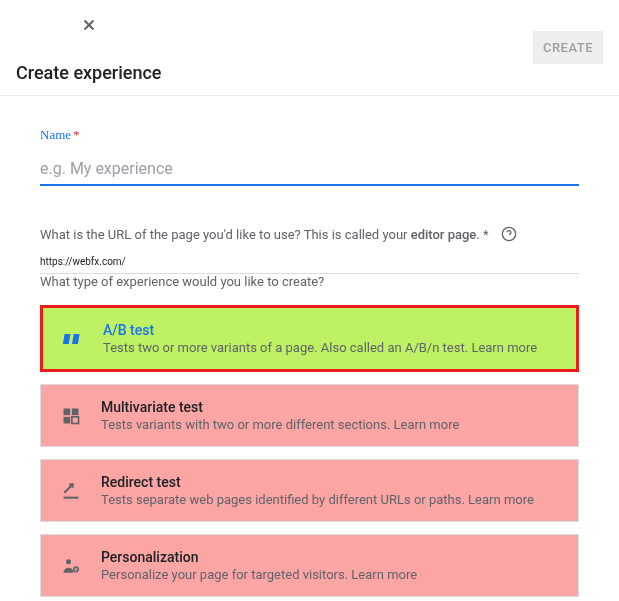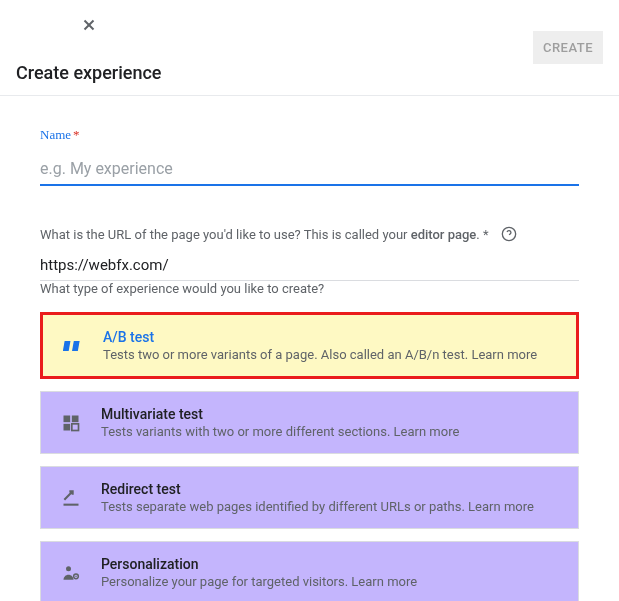--- a/index.html
+++ b/index.html
@@ -12,24 +12,24 @@
     .content { padding: 28px 40px 0 40px; }
     .name-label { color: #1a73e8; font-size: 13px; font-weight: 400; font-family: Liberation Serif, serif; }
     .req-star { color: #d93025; margin-left: 2px; }
     .name-input { width: 100%; border: none; border-bottom: 2px solid #1a73e8; padding: 10px 0 6px 0; font-size: 16px; color: #202124; outline: none; font-family: inherit; margin-top: 6px; }
     .name-input::placeholder { color: #9aa0a6; }
     .char-count { text-align: right; font-size: 12px; color: #5f6368; margin-top: 6px; }
     .section-gap { margin-top: 40px; }
     .url-label { font-size: 13px; color: #5f6368; display: flex; align-items: center; gap: 8px; }
     .url-label-text b { color: #5f6368; font-weight: 500; }
     .help-icon { color: #5f6368; display: inline-flex; margin-left: 4px; }
-    .url-input { width: 100%; border: none; border-bottom: 1px solid #dadce0; padding: 10px 0 6px 0; font-size: 15px; color: #202124; outline: none; font-family: inherit; margin-top: 4px; }
+    .url-input { width: 100%; border: none; border-bottom: 1px solid #dadce0; padding: 10px 0 6px 0; font-size: 10px; color: #202124; outline: none; font-family: inherit; margin-top: 4px; }
     .type-label { font-size: 13px; color: #5f6368; margin-bottom: 16px; }
-    .option-card { border: 1px solid #dadce0; padding: 14px 18px; display: flex; align-items: center; gap: 18px; margin-bottom: 12px; cursor: pointer; background: #c4b5fd; }
-    .option-card.selected { background: #fef9c3; border: 3px solid #ea1c1c; }
+    .option-card { border: 1px solid #dadce0; padding: 14px 18px; display: flex; align-items: center; gap: 18px; margin-bottom: 12px; cursor: pointer; background: #fca5a5; }
+    .option-card.selected { background: #bef264; border: 3px solid #ea1c1c; }
     .option-icon { width: 24px; height: 24px; display: flex; align-items: center; justify-content: center; flex-shrink: 0; }
     .option-body { flex: 1; }
     .option-title { font-size: 14px; font-weight: 500; color: #202124; margin-bottom: 2px; }
     .option-card.selected .option-title { color: #1a73e8; }
     .option-desc { font-size: 13px; color: #5f6368; }
     .learn-more { color: #5f6368; }
     .option-card.selected .option-icon svg { color: #1a73e8; }
     .option-icon svg { color: #5f6368; }
   </style>
 </head>

